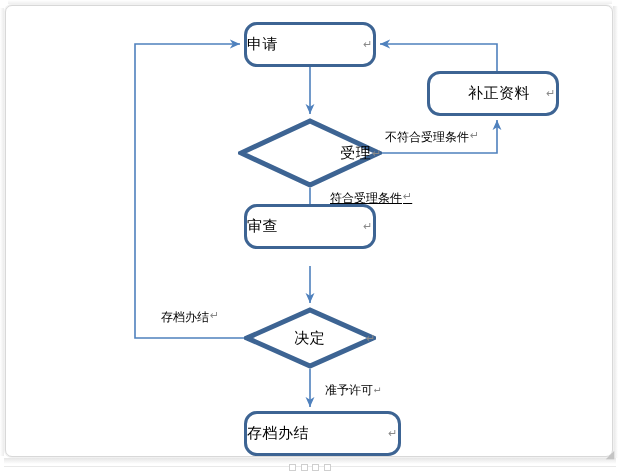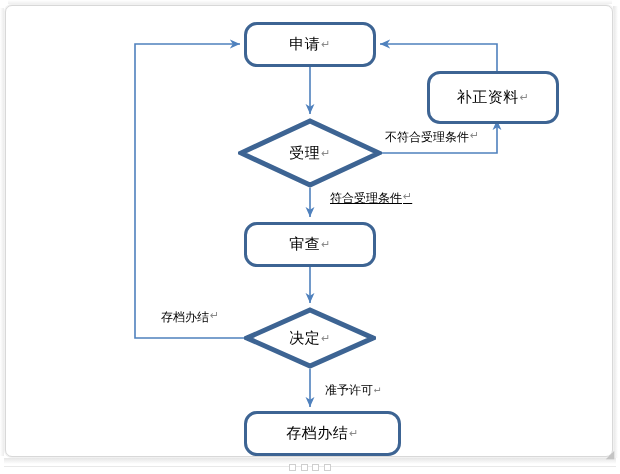--- a/index.html
+++ b/index.html
@@ -131,36 +131,38 @@
     color: #000000;
     font-size: 15px;
     letter-spacing: 0.5px;
     white-space: nowrap;
     user-select: none;
   }
   .node-rounded {
     background: #ffffff;
     border: 3px solid #3d6493;
     border-radius: 13px;
+    justify-content: space-between;
   }
   .node-label {
     position: relative;
     z-index: 2;
   }
   .pilcrow {
     font-size: 11px;
     color: #8a8a8a;
     margin-left: 1px;
     vertical-align: 2px;
   }
 
   
   .node-diamond {
     background: transparent;
     border: none;
+    justify-content: flex-end;
   }
   .node-diamond svg {
     position: absolute;
     left: 0;
     top: 0;
   }
 
   
   .edge-label {
     position: absolute;
@@ -208,39 +210,39 @@
 
         <path d="M 244 338 L 135 338 L 135 44 L 240 44" marker-end="url(#arrow)"></path>
       </g>
     </svg>
 
     <div class="node node-rounded" style="left:244px; top:22px; width:132px; height:45px;">
       <span class="node-label">申请</span>
         <span class="pilcrow">↵</span>
     </div>
 
-    <div class="node node-rounded" style="left:427px; top:71px; width:132px; height:53px;">
+    <div class="node node-rounded" style="left:427px; top:71px; width:132px; height:45px;padding-left:38px;">
       <span class="node-label">补正资料</span>
         <span class="pilcrow">↵</span>
     </div>
 
     <div class="node node-diamond" style="left:238px; top:118px; width:144px; height:70px;">
       <svg width="144" height="70" viewBox="0 0 144 70">
         <polygon points="72,3 141,35 72,67 3,35" fill="#ffffff" stroke="#3d6493" stroke-width="5"></polygon>
       </svg>
       <span class="node-label">受理</span>
         <span class="pilcrow node-label">↵</span>
     </div>
 
-    <div class="node node-rounded" style="left:244px; top:222px; width:132px; height:45px;">
+    <div class="node node-rounded" style="left:244px; top:204px; width:132px; height:45px;">
       <span class="node-label">审查</span>
         <span class="pilcrow">↵</span>
     </div>
 
-    <div class="node node-diamond" style="left:244px; top:307px; width:132px; height:62px;">
+    <div class="node node-diamond" style="left:244px; top:307px; width:132px; height:62px;gap:40px;">
       <svg width="132" height="62" viewBox="0 0 132 62">
         <polygon points="66,3 129,31 66,59 3,31" fill="#ffffff" stroke="#3d6493" stroke-width="5"></polygon>
       </svg>
       <span class="node-label">决定</span>
         <span class="pilcrow node-label">↵</span>
     </div>
 
     <div class="node node-rounded" style="left:244px; top:411px; width:157px; height:45px;">
       <span class="node-label">存档办结</span>
         <span class="pilcrow">↵</span>

